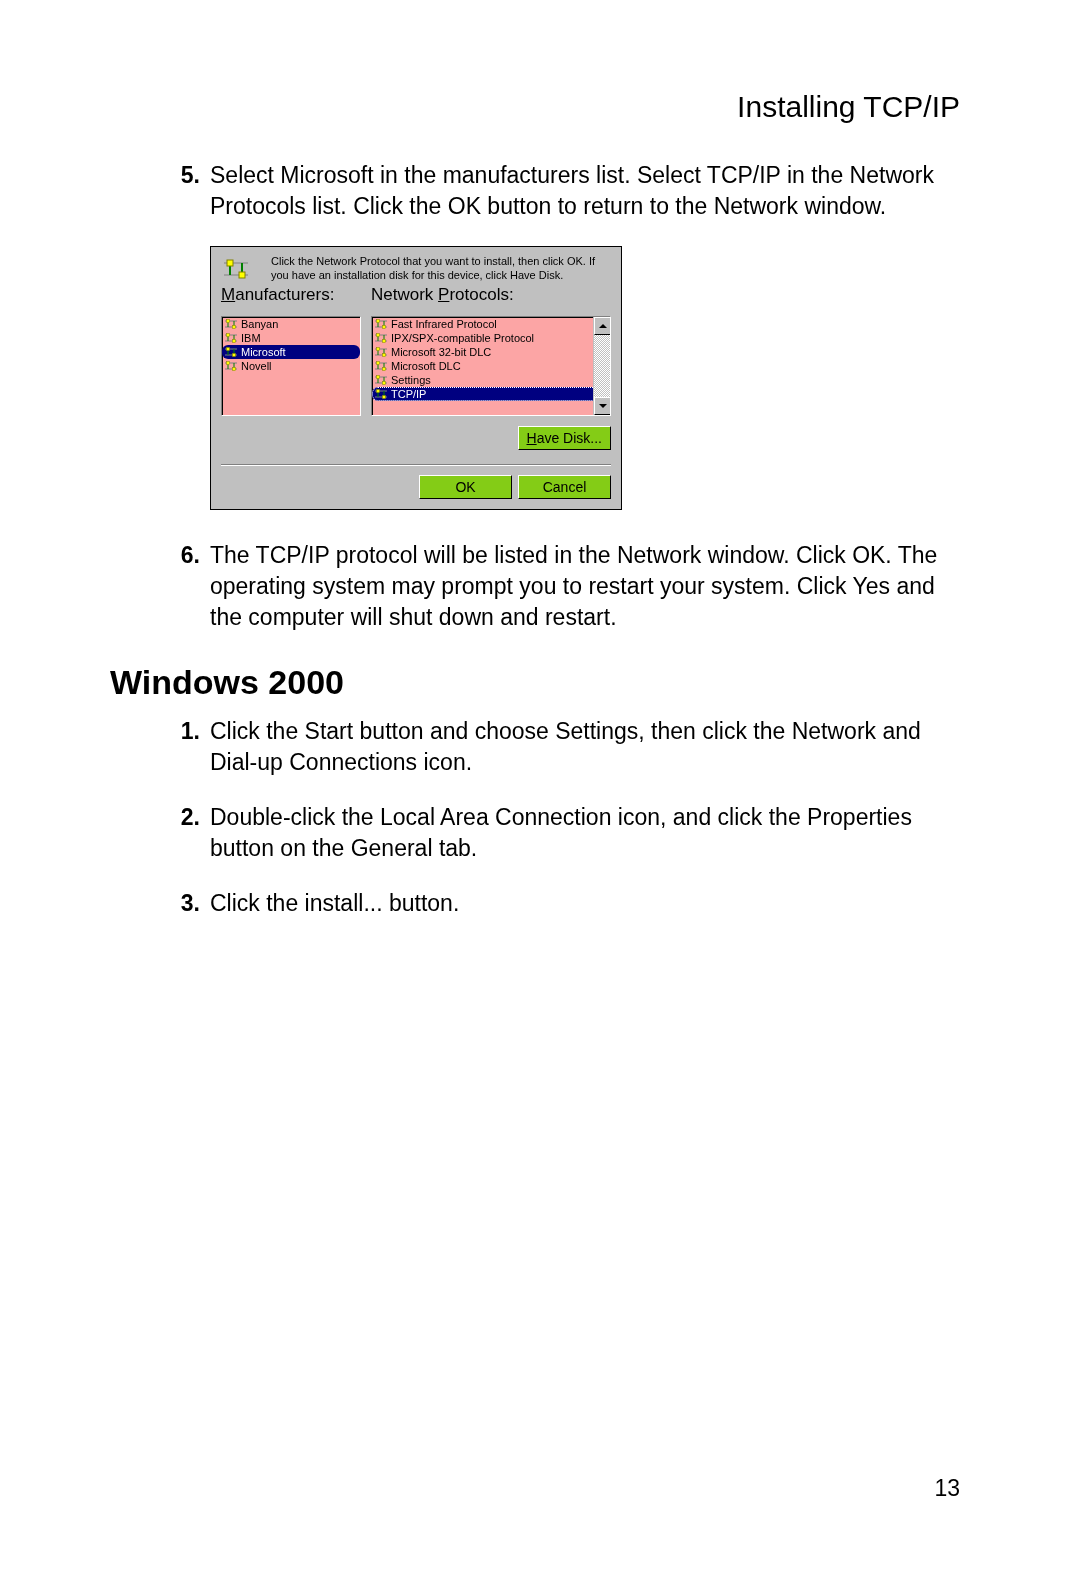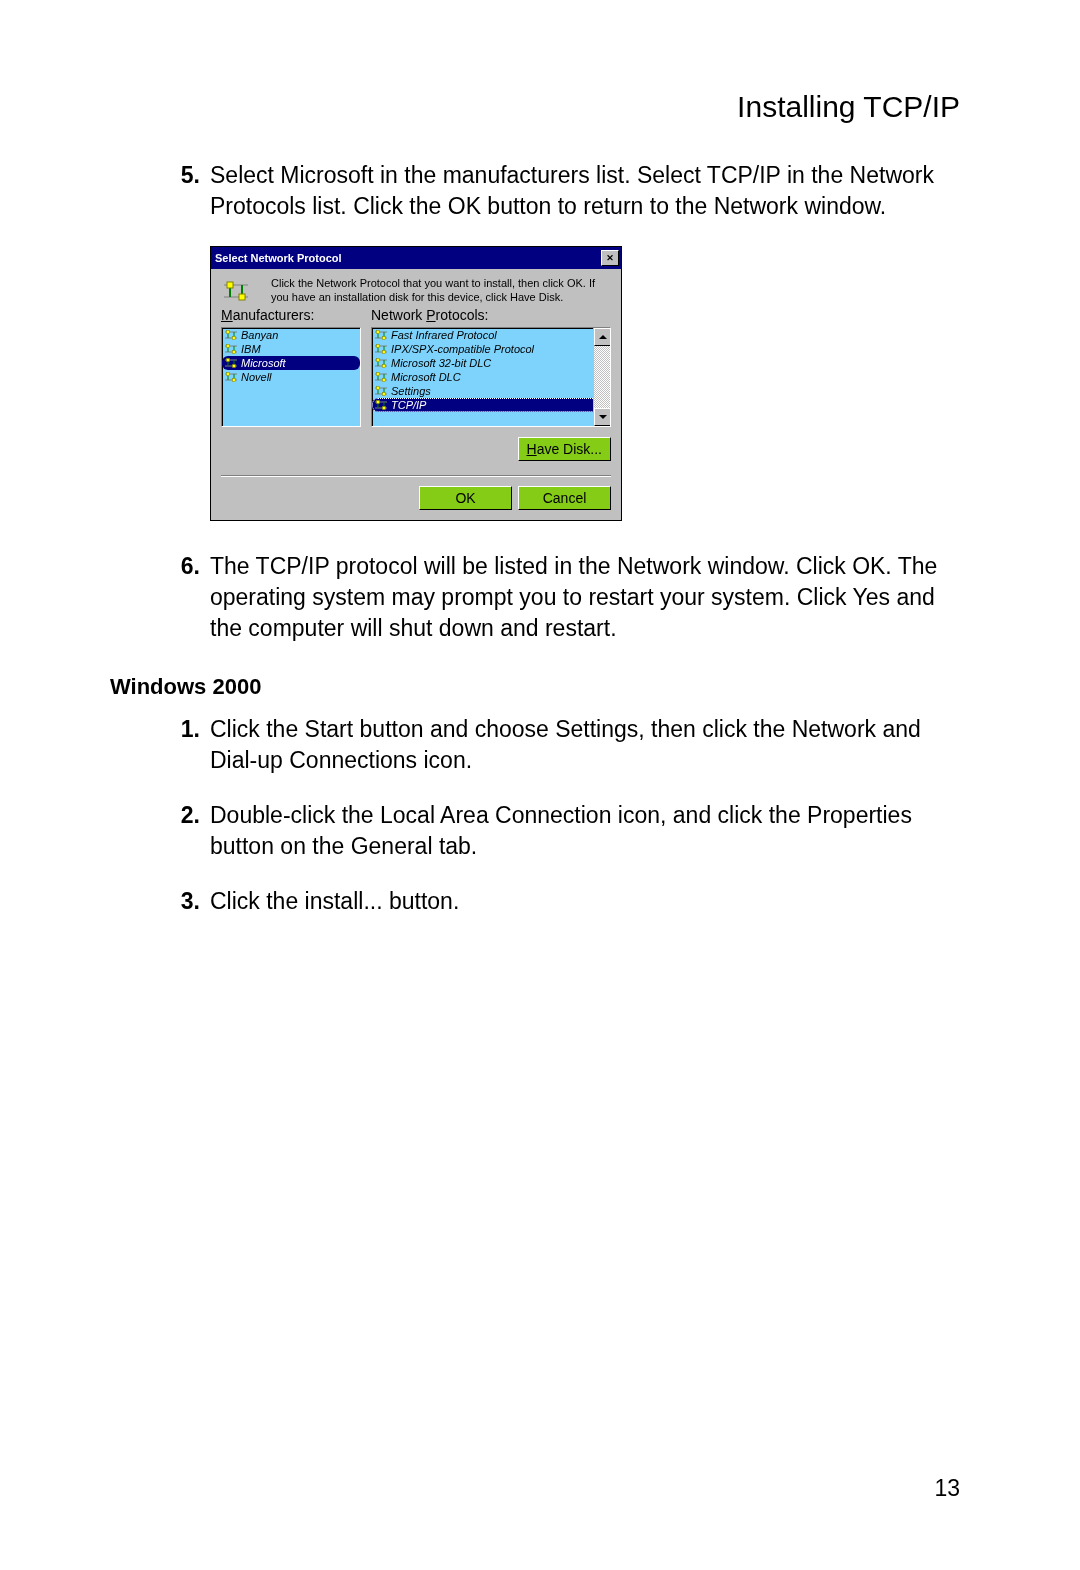--- a/index.html
+++ b/index.html
@@ -30,21 +30,21 @@
     width: 90px;
     text-align: right;
     padding-right: 10px;
     font-weight: bold;
     flex-shrink: 0;
   }
   .step-text {
     flex: 1;
   }
   .section-heading {
-    font-size: 22px;
+    font-size: 34px;
     font-weight: bold;
     margin: 30px 0 14px 0;
   }
   .dialog-wrap {
     margin: 20px 0 30px 100px;
   }
   .page-num {
     position: absolute;
     right: 120px;
     bottom: 68px;
@@ -109,35 +109,34 @@
     display: flex;
     gap: 10px;
   }
   .list-col {
     display: flex;
     flex-direction: column;
   }
   .list-col.left { width: 140px; }
   .list-col.right { flex: 1; }
   .list-label {
-    font-size: 14px;
-    margin-bottom: 4px;
+    font-size: 17px;
+    margin-bottom: 11px;
   }
   .list-label .ul { text-decoration: underline; }
   .listbox {
-    background: #7dd3fc;
+    background: #fca5a5;
     border-top: 1px solid #808080;
     border-left: 1px solid #808080;
     border-right: 1px solid #fff;
     border-bottom: 1px solid #fff;
     box-shadow: inset 1px 1px 0 #000;
     height: 98px;
     overflow: hidden;
     position: relative;
-    font-style: italic;
   }
   .list-item {
     display: flex;
     align-items: center;
     gap: 3px;
     padding: 1px 2px;
     font-size: 11px;
     white-space: nowrap;
   }
   .list-item.selected {
@@ -215,26 +214,20 @@
 <div class="page">
   <div class="page-title">Installing TCP/IP</div>
 
   <div class="step">
     <div class="step-num">5.</div>
     <div class="step-text">Select Microsoft in the manufacturers list. Select TCP/IP in the Network Protocols list. Click the OK button to return to the Network window.</div>
   </div>
 
   <div class="dialog-wrap">
     <div class="win-dialog">
-      <div class="titlebar">
-        <span>Select Network Protocol</span>
-        <div class="close-btn">
-          <span>✕</span>
-        </div>
-      </div>
       <div class="dlg-body">
         <div class="instruction-row">
           <div class="net-icon">
             <svg width="28" height="24" viewBox="0 0 28 24">
               <line x1="2" y1="6" x2="26" y2="6" stroke="#808080" stroke-width="1"></line>
               <line x1="2" y1="18" x2="26" y2="18" stroke="#808080" stroke-width="1"></line>
               <line x1="8" y1="6" x2="8" y2="18" stroke="#008000" stroke-width="2"></line>
               <line x1="20" y1="6" x2="20" y2="18" stroke="#008000" stroke-width="2"></line>
               <rect x="5" y="3" width="6" height="6" fill="#ffff00" stroke="#808000"></rect>
               <rect x="17" y="15" width="6" height="6" fill="#ffff00" stroke="#808000"></rect>

